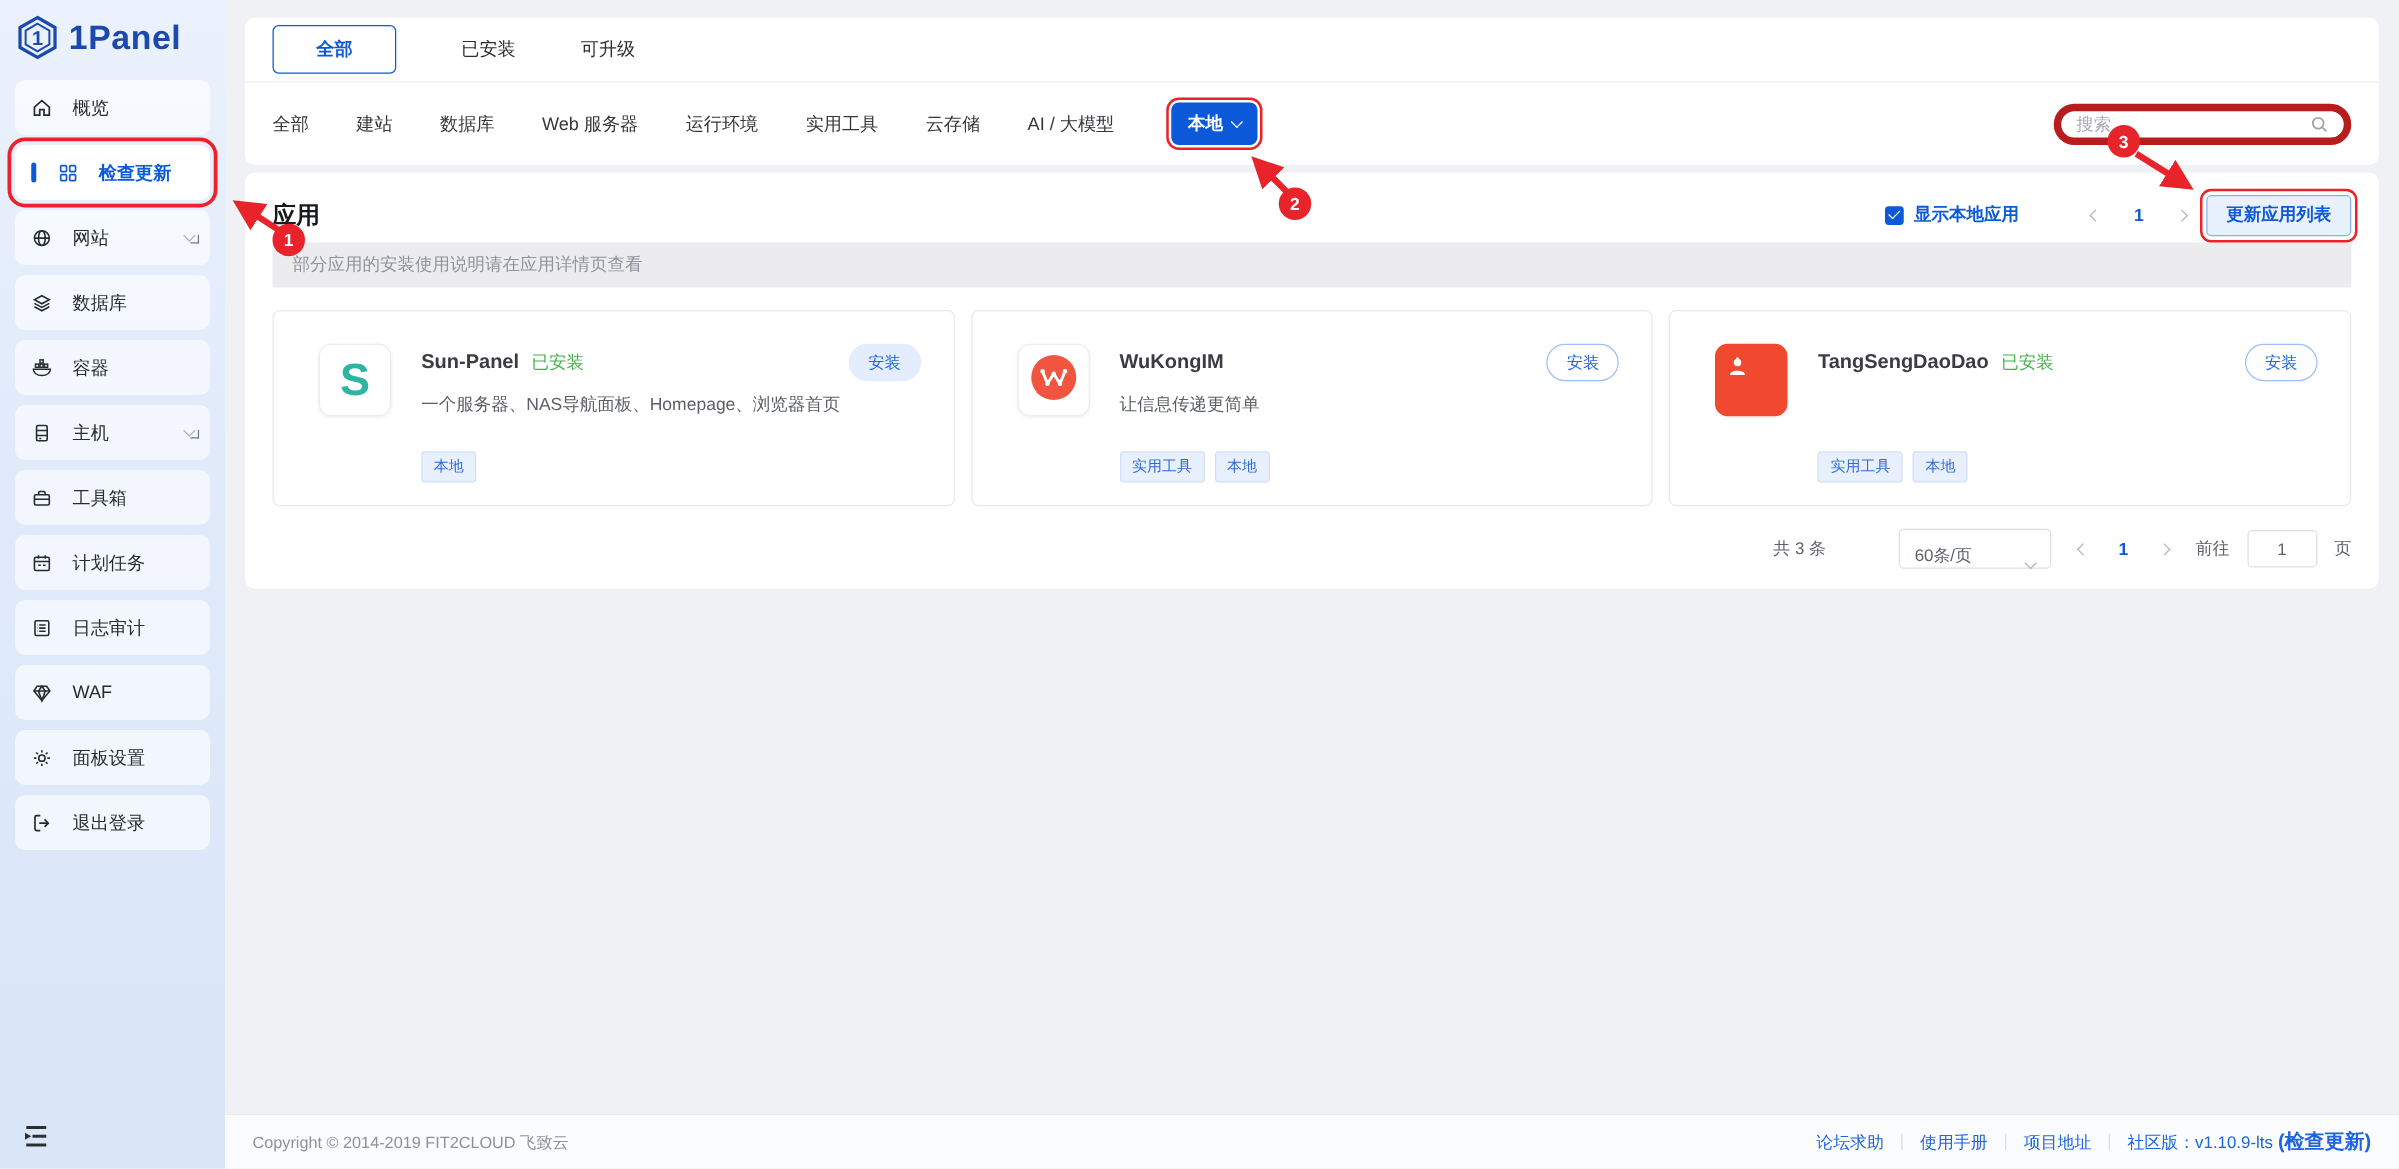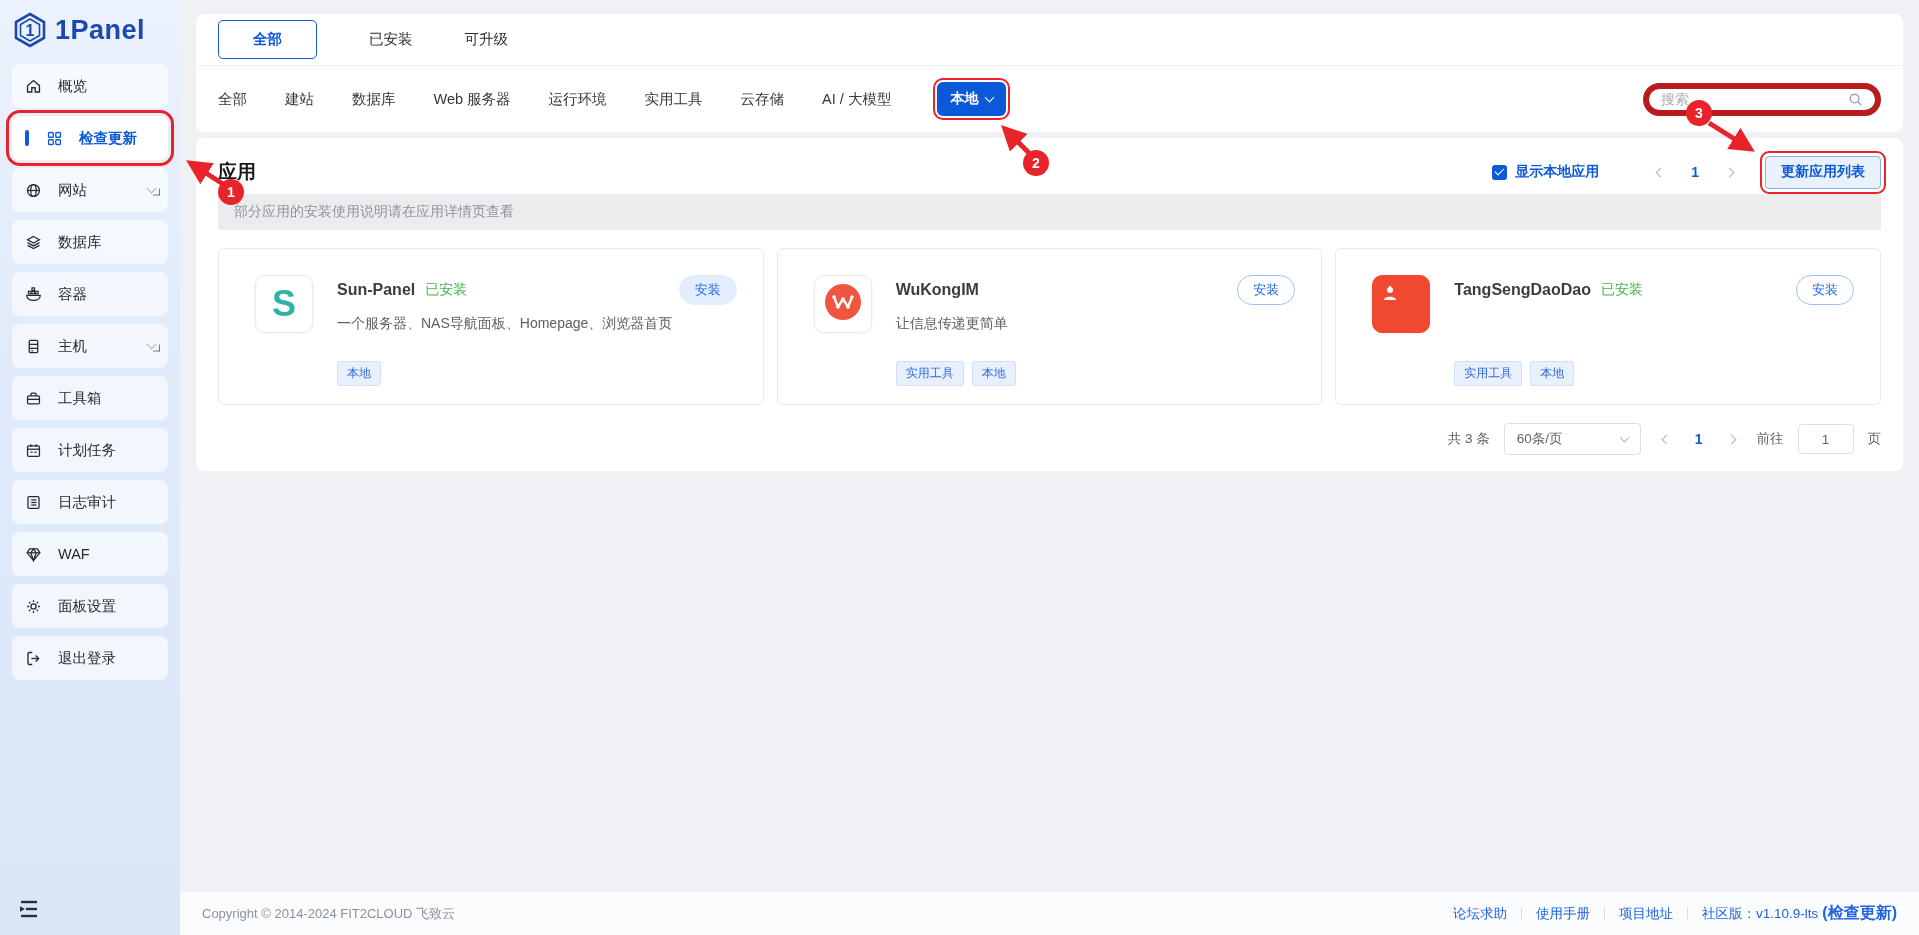--- a/index.html
+++ b/index.html
@@ -56,21 +56,21 @@
   .cbx { width:15px; height:15px; border-radius:3px; background:#0d5ad8; position:relative; cursor:pointer; }
   .cbx::after { content:""; position:absolute; left:4.5px; top:1.5px; width:4px; height:8px;
     border-right:1.8px solid #fff; border-bottom:1.8px solid #fff; transform:rotate(45deg); }
   .cbx-label { margin-left:8px; color:#0d5ad8; font-size:14px; font-weight:600;font-family:Liberation Mono, monospace; }
   .pgr { display:flex; align-items:center; gap:27px; margin-left:58px; }
   .pg-num { color:#0d5ad8; font-weight:700; font-size:14px; }
   .chev { width:7px; height:7px; border-left:1.6px solid #aeb2ba; border-bottom:1.6px solid #aeb2ba; display:inline-block; }
   .chev.l { transform:rotate(45deg); } .chev.r { transform:rotate(-135deg); }
   .chev.d { transform:rotate(-45deg); margin-top:-3px; }
   .chev.white { border-color:#fff; }
-  .upd-wrap { margin-left:32px; outline:2.5px solid #ed2228; outline-offset:3px; border-radius:4px; }
+  .upd-wrap { margin-left:16px; outline:2.5px solid #ed2228; outline-offset:3px; border-radius:4px; }
   .upd-btn { background:#e9f1fd; border:1px solid #88b0ef; color:#0d5ad8; height:33px;
     padding:0 15px; border-radius:4px; font-size:14px; font-weight:600; cursor:pointer; font-family:inherit; }
   .notice { margin-top:4px; background:#ececef; color:#8f939b; font-size:14px; height:36px;
     display:flex; align-items:center; padding:0 16px; border-radius:2px; }
   .cards { display:flex; gap:13px; margin-top:18px; }
   .card { flex:1; border:1px solid #e9eaee; border-radius:6px; background:#fff;
     padding:26px 26px 18px 36px; height:157px; display:flex; gap:24px; cursor:pointer; }
   .tile { width:58px; height:58px; border:1px solid #ececf0; border-radius:10px; background:#fff;
     display:flex; align-items:center; justify-content:center; flex:0 0 auto;
     box-shadow:0 1px 3px rgba(0,0,0,.06); }
@@ -82,22 +82,22 @@
   .installed { font-size:14px; color:#45b449; }
   .pill { margin-left:auto; font-size:13px; color:#2268e2; padding:5px 15px; border-radius:15px; cursor:pointer; font-family:inherit; }
   .pill.filled { background:#e3edfd; border:1px solid #e3edfd; }
   .pill.outline { background:#fff; border:1px solid #9fc0f3; }
   .app-desc { margin-top:10px; font-size:14px; color:#5c6066; }
   .tag-row { margin-top:auto; display:flex; gap:8px; }
   .tag { font-size:12px; color:#2e6ada; background:#e9f0fd; border:1px solid #cfdff9;
     padding:3px 9px; border-radius:3px; }
   .pagination { margin-top:18px; display:flex; justify-content:flex-end; align-items:center;
     gap:14px; font-size:13.5px; color:#5e626a; }
-  .psel { width:137px; height:32px; border:1px solid #dcdfe6; border-radius:4px;
-    display:flex; align-items:center; padding:0 12px; gap:8px; color:#5e626a; cursor:pointer; background:#fff; }
+  .psel { width:122px; height:32px; border:1px solid #dcdfe6; border-radius:4px;
+    display:flex; align-items:flex-end; padding:0 12px; gap:8px; color:#5e626a; cursor:pointer; background:#fff;margin-left:44px; }
   .psel span:first-child { flex:1; }
   .goto-input { width:56px; height:30px; border:1px solid #dcdfe6; border-radius:4px;
     text-align:center; font-size:13.5px; color:#5e626a; outline:none; font-family:inherit; }
   .pag-chev-gap { display:flex; align-items:center; gap:25px; margin:0 8px; }
   
   .footer { position:absolute; left:180px; right:0; bottom:0; height:44px; background:#fbfcfe;
     border-top:1px solid #e8eaef; display:flex; align-items:center; padding:0 22px; z-index:1; }
   .copyright { font-size:13px; color:#8d9199; }
   .flinks { margin-left:auto; display:flex; align-items:center; }
   .flink { color:#1f63e0; font-size:13.5px; font-weight:500; cursor:pointer; }
@@ -370,21 +370,21 @@
         <span class="chev r"></span>
       </div>
       <span>前往</span>
       <input class="goto-input" type="text" value="1" style="">
       <span>页</span>
     </div>
   </section>
 </div>
 
 <footer class="footer">
-  <span class="copyright">Copyright © 2014-2024 FIT2CLOUD 飞致云</span>
+  <span class="copyright">Copyright © 2014-2019 FIT2CLOUD 飞致云</span>
   <div class="flinks">
     <span class="flink">论坛求助</span>
     <span class="vsep"></span>
     <span class="flink">使用手册</span>
     <span class="vsep"></span>
     <span class="flink">项目地址</span>
     <span class="vsep"></span>
     <span class="version">社区版：</span>
     <span class="version">v1.10.9-lts</span>
     <span class="check-upd">(检查更新)</span>

